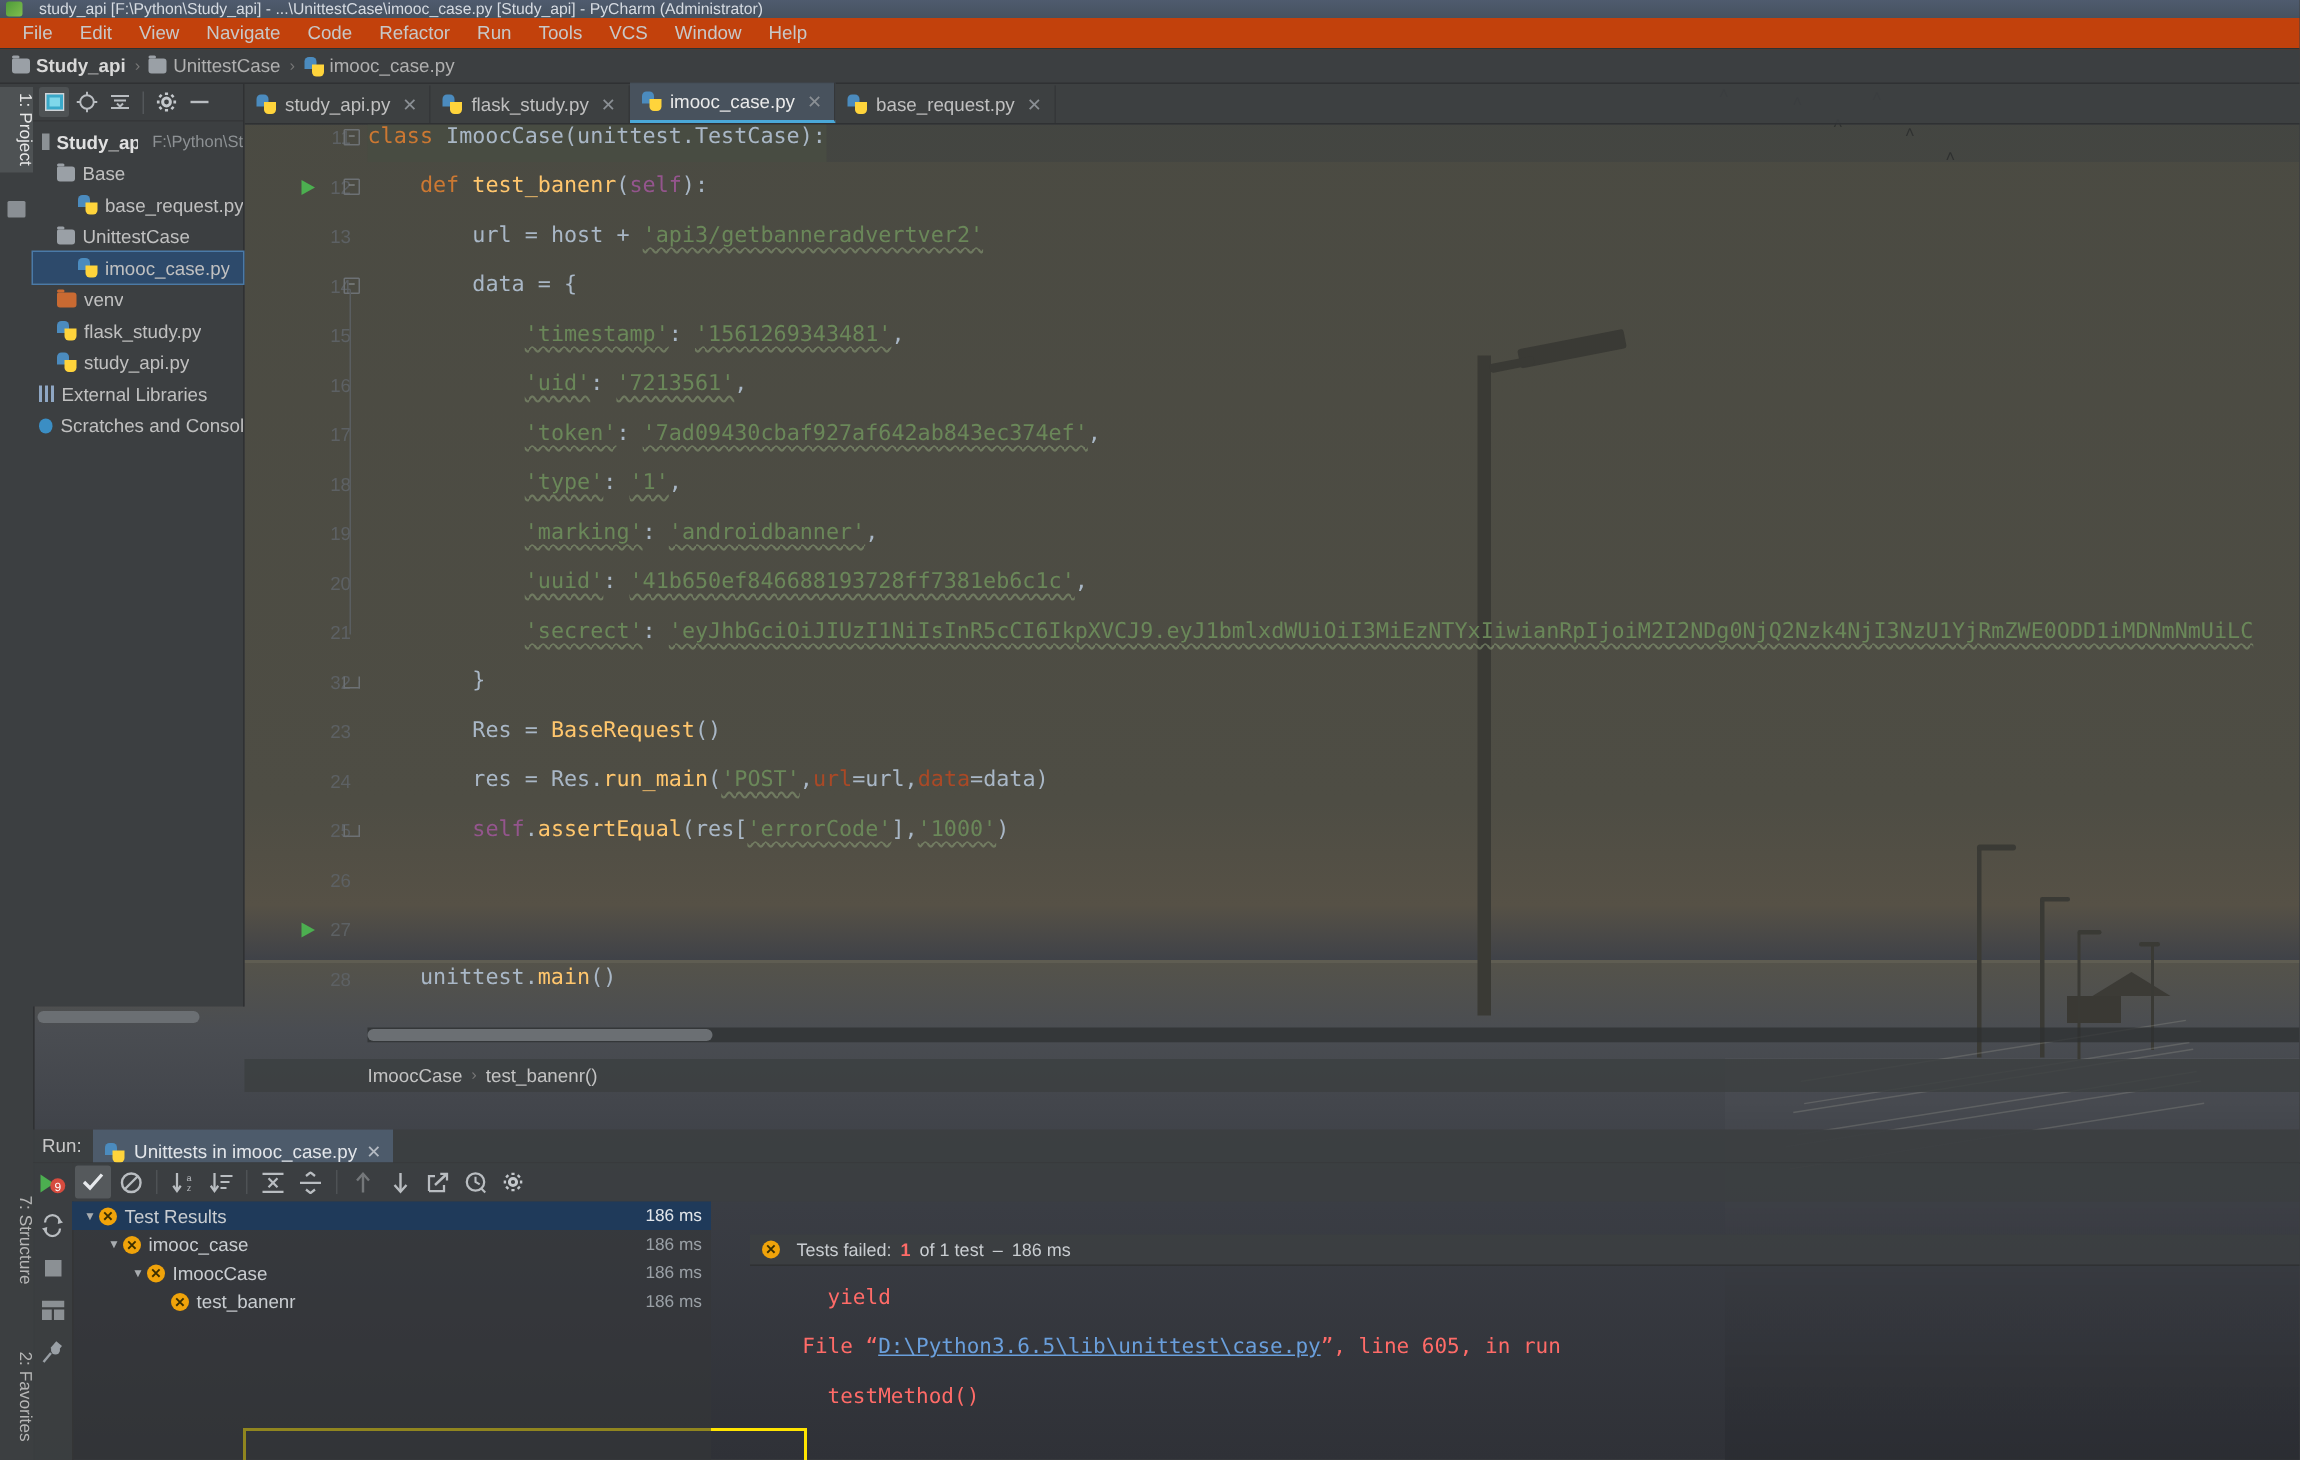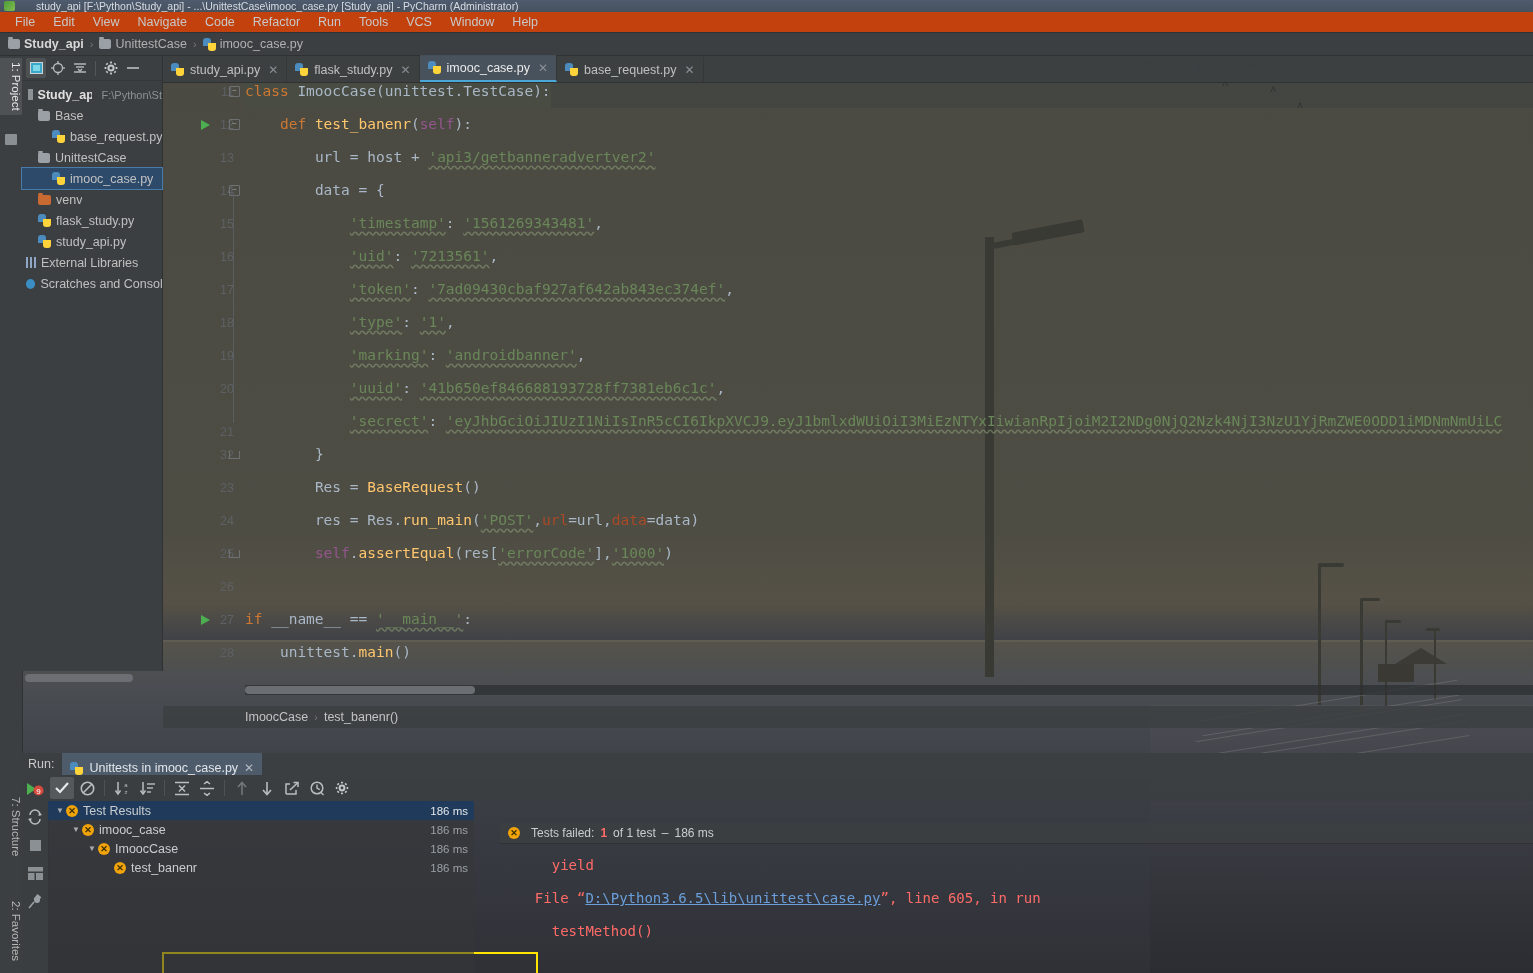--- a/index.html
+++ b/index.html
@@ -27,21 +27,21 @@
   #pier-deck{position:absolute;left:1150px;top:705px;width:383px;height:268px;
     background:linear-gradient(to bottom,rgba(90,92,98,.30),rgba(40,42,47,.55));
     transform:perspective(300px) rotateX(0deg);}
   #pier-hut{position:absolute;left:1395px;top:648px;width:0;height:0;
     border-left:26px solid transparent;border-right:26px solid transparent;border-bottom:16px solid #3c3b36;}
   #pier-hut-body{position:absolute;left:1378px;top:664px;width:36px;height:18px;background:#3a3934;}
 
   
   .chrome{position:relative;z-index:2;}
   #titlebar{height:12px;background:linear-gradient(to bottom,#4f5b6e,#46525f);
-    color:#d6dbe2;font-size:10.5px;line-height:12px;padding-left:36px;white-space:nowrap;overflow:hidden;
+    color:#d6dbe2;font-size:10.5px;line-height:12px;padding-left:26px;white-space:nowrap;overflow:hidden;
     position:relative;}
   #title-icon{position:absolute;left:4px;top:1px;width:11px;height:10px;border-radius:2px;
     background:linear-gradient(135deg,#4e9a3a,#7fbf4e);}
   #menubar{height:20px;background:#c2410c;border-bottom:1px solid #2f3133;display:flex;align-items:center;padding-left:6px;}
   .menu-item{padding:2px 9px;font-size:12.5px;color:#c8c8c8;cursor:default;}
 
   #breadcrumbbar{height:22px;background:#3c3f41;display:flex;align-items:center;padding-left:8px;
     border-bottom:1px solid #2f3133;}
   .bc{display:flex;align-items:center;gap:4px;font-size:12.5px;}
   .bc-sep{color:#777;margin:0 6px;font-size:11px;}
@@ -395,21 +395,21 @@
             </div>
             <div class="gline" style="top: 223px;">
               <span class="gnum">18</span>
             </div>
             <div class="gline" style="top: 256px;">
               <span class="gnum">19</span>
             </div>
             <div class="gline" style="top: 289px;">
               <span class="gnum">20</span>
             </div>
-            <div class="gline" style="top: 332px;">
+            <div class="gline" style="top: 322px;">
               <span class="gnum">21</span>
             </div>
             <div class="gline" style="top: 355px;">
               <span class="gnum">32</span>
               <span class="gfoldb"></span>
             </div>
             <div class="gline" style="top: 388px;">
               <span class="gnum">23</span>
             </div>
             <div class="gline" style="top: 421px;">
@@ -441,21 +441,20 @@
             <div class="cline" style="top: 190px;"><span class="p"> </span><span class="p"> </span><span class="p"> </span><span class="p"> </span><span class="p"> </span><span class="p"> </span><span class="p"> </span><span class="p"> </span><span class="p"> </span><span class="p"> </span><span class="p"> </span><span class="p"> </span><span class="s err">'token'</span><span class="p">:</span><span class="p"> </span><span class="s err">'7ad09430cbaf927af642ab843ec374ef'</span><span class="p">,</span></div>
             <div class="cline" style="top: 223px;"><span class="p"> </span><span class="p"> </span><span class="p"> </span><span class="p"> </span><span class="p"> </span><span class="p"> </span><span class="p"> </span><span class="p"> </span><span class="p"> </span><span class="p"> </span><span class="p"> </span><span class="p"> </span><span class="s err">'type'</span><span class="p">:</span><span class="p"> </span><span class="s err">'1'</span><span class="p">,</span></div>
             <div class="cline" style="top: 256px;"><span class="p"> </span><span class="p"> </span><span class="p"> </span><span class="p"> </span><span class="p"> </span><span class="p"> </span><span class="p"> </span><span class="p"> </span><span class="p"> </span><span class="p"> </span><span class="p"> </span><span class="p"> </span><span class="s err">'marking'</span><span class="p">:</span><span class="p"> </span><span class="s err">'androidbanner'</span><span class="p">,</span></div>
             <div class="cline" style="top: 289px;"><span class="p"> </span><span class="p"> </span><span class="p"> </span><span class="p"> </span><span class="p"> </span><span class="p"> </span><span class="p"> </span><span class="p"> </span><span class="p"> </span><span class="p"> </span><span class="p"> </span><span class="p"> </span><span class="s err">'uuid'</span><span class="p">:</span><span class="p"> </span><span class="s err">'41b650ef846688193728ff7381eb6c1c'</span><span class="p">,</span></div>
             <div class="cline" style="top: 322px;"><span class="p"> </span><span class="p"> </span><span class="p"> </span><span class="p"> </span><span class="p"> </span><span class="p"> </span><span class="p"> </span><span class="p"> </span><span class="p"> </span><span class="p"> </span><span class="p"> </span><span class="p"> </span><span class="s err">'secrect'</span><span class="p">:</span><span class="p"> </span><span class="s err">'eyJhbGciOiJIUzI1NiIsInR5cCI6IkpXVCJ9.eyJ1bmlxdWUiOiI3MiEzNTYxIiwianRpIjoiM2I2NDg0NjQ2Nzk4NjI3NzU1YjRmZWE0ODD1iMDNmNmUiLC</span></div>
             <div class="cline" style="top: 355px;"><span class="p"> </span><span class="p"> </span><span class="p"> </span><span class="p"> </span><span class="p"> </span><span class="p"> </span><span class="p"> </span><span class="p"> </span><span class="p">}</span></div>
             <div class="cline" style="top: 388px;"><span class="p"> </span><span class="p"> </span><span class="p"> </span><span class="p"> </span><span class="p"> </span><span class="p"> </span><span class="p"> </span><span class="p"> </span><span class="p">Res</span><span class="p"> </span><span class="p">=</span><span class="p"> </span><span class="fn">BaseRequest</span><span class="p">(</span><span class="p">)</span></div>
             <div class="cline" style="top: 421px;"><span class="p"> </span><span class="p"> </span><span class="p"> </span><span class="p"> </span><span class="p"> </span><span class="p"> </span><span class="p"> </span><span class="p"> </span><span class="p">res</span><span class="p"> </span><span class="p">=</span><span class="p"> </span><span class="p">Res</span><span class="p">.</span><span class="fn">run_main</span><span class="p">(</span><span class="s err">'POST'</span><span class="p">,</span><span class="param">url</span><span class="p">=</span><span class="p">url</span><span class="p">,</span><span class="param">data</span><span class="p">=</span><span class="p">data</span><span class="p">)</span></div>
             <div class="cline" style="top: 454px;"><span class="p"> </span><span class="p"> </span><span class="p"> </span><span class="p"> </span><span class="p"> </span><span class="p"> </span><span class="p"> </span><span class="p"> </span><span class="self">self</span><span class="p">.</span><span class="fn">assertEqual</span><span class="p">(</span><span class="p">res</span><span class="p">[</span><span class="s err">'errorCode'</span><span class="p">]</span><span class="p">,</span><span class="s err">'1000'</span><span class="p">)</span></div>
             <div class="cline" style="top: 487px;"></div>
-            <div class="cline" style="top: 520px;"><span class="k">if</span><span class="p"> </span><span class="p">__name__</span><span class="p"> </span><span class="p">=</span><span class="p">=</span><span class="p"> </span><span class="s err">'__main__'</span><span class="p">:</span></div>
             <div class="cline" style="top: 553px;"><span class="p"> </span><span class="p"> </span><span class="p"> </span><span class="p"> </span><span class="p">unittest</span><span class="p">.</span><span class="fn">main</span><span class="p">(</span><span class="p">)</span></div>
           </div>
 
         <div id="hscroll" style="width:calc(100% - 82px);">
           <div id="hscroll-thumb"></div>
         </div>
       </div>
 
       <div id="editor-breadcrumb">
         <span>ImoocCase</span>

